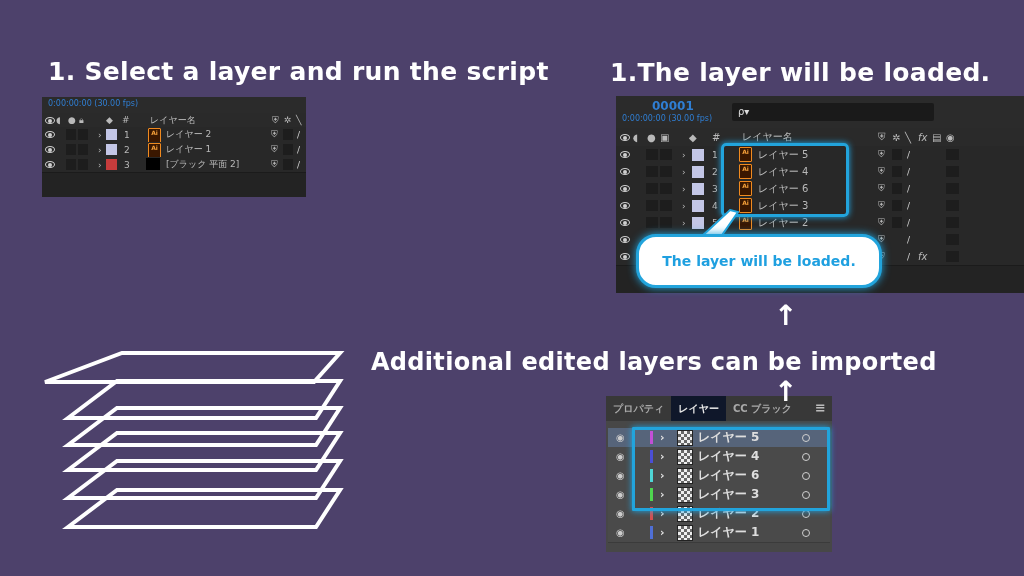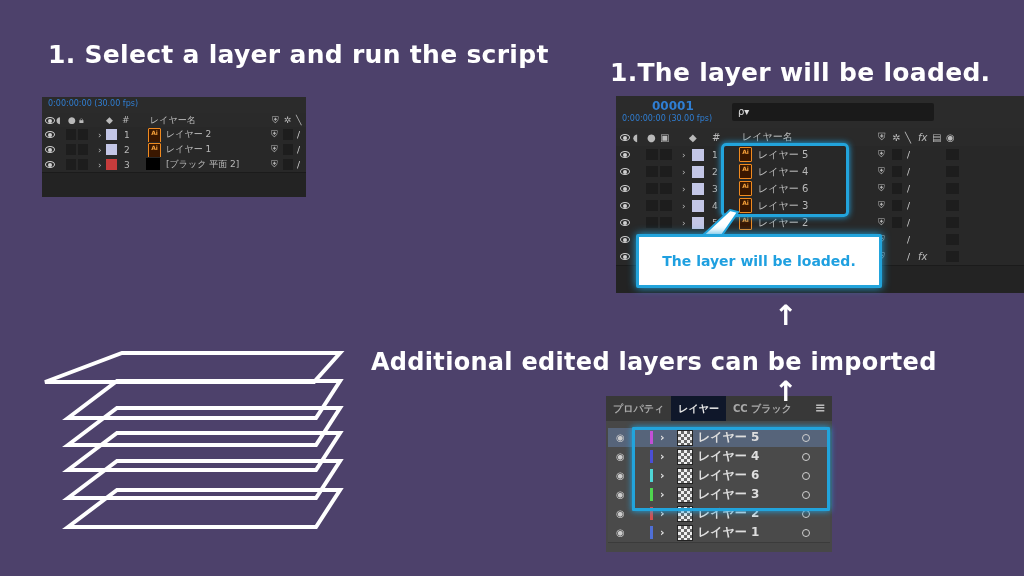--- a/index.html
+++ b/index.html
@@ -14,40 +14,40 @@
   .eye{display:inline-block;width:8px;height:5px;border:1.5px solid #cfcfcf;border-radius:50%;position:absolute;}
   .eye::after{content:"";position:absolute;left:2px;top:0.5px;width:4px;height:4px;background:#cfcfcf;border-radius:50%;}
   .sq{position:absolute;background:#1d1d1d;}
   .lbl{position:absolute;}
   .ai{position:absolute;width:11px;height:13px;background:#3a1700;border:1px solid #f08a1f;border-radius:1px;color:#f7a23a;font-size:6px;font-weight:bold;text-align:center;line-height:8px;}
   .solid{position:absolute;width:14px;height:12px;background:#000;}
   .slash{position:absolute;color:#cfcfcf;}
   .sw{position:absolute;}
   
   .hl{position:absolute;border:3px solid #22a4dc;border-radius:5px;box-shadow:0 0 6px #1fa7e5;}
-  .bubble{position:absolute;background:#fff;border:3px solid #22a4dc;border-radius:2px;box-shadow:0 0 8px #22a4dc;color:#1fa0e0;font-weight:bold;font-size:14px;display:flex;align-items:center;justify-content:center;}
+  .bubble{position:absolute;background:#fff;border:3px solid #22a4dc;border-radius:20px;box-shadow:0 0 8px #22a4dc;color:#1fa0e0;font-weight:bold;font-size:14px;display:flex;align-items:center;justify-content:center;}
   
   .il{position:absolute;background:#474747;font-family:"DejaVu Sans",sans-serif;color:#dedede;overflow:hidden;}
   .il .tabs{position:absolute;left:0;right:0;top:0;height:25px;background:#383838;display:flex;font-size:10px;}
   .il .tab{padding:0 7px;line-height:25px;color:#a9a9a9;}
   .il .tab.active{background:#0f172a;color:#e8e8e8;}
   .il .r{position:absolute;left:2px;right:2px;height:19px;border-bottom:1px solid #3b3b3b;display:flex;align-items:center;font-size:12px;background:#4a4a4a;}
   .il .r.sel{background:#56647a;}
   .il .bar{position:absolute;width:3px;height:13px;}
   .il .thumb{position:absolute;width:14px;height:14px;border:1px solid #222;
     background-image:linear-gradient(45deg,#666 25%,transparent 25%,transparent 75%,#666 75%),linear-gradient(45deg,#666 25%,#eee 25%,#eee 75%,#666 75%);
     background-size:6px 6px;background-position:0 0,3px 3px;}
   .il .circ{position:absolute;width:6px;height:6px;border:1px solid #cfcfcf;border-radius:50%;}
   .il .chev{position:absolute;color:#e6e6e6;font-size:11px;}
   .arrow{position:absolute;color:#fff;font-weight:bold;font-size:28px;line-height:1;}
 </style>
 </head>
 <body>
 
-<div class="heading" style="left:48px;top:40px;">1. Select a layer and run the script</div>
+<div class="heading" style="left:48px;top:57px;">1. Select a layer and run the script</div>
 <div class="heading" style="left:610px;top:58px;">1.The layer will be loaded.</div>
 <div class="heading" style="left:371px;top:348px;font-size:24px;">Additional edited layers can be imported</div>
 
 <div class="ae" style="left:42px;top:97px;width:264px;height:100px;">
   <div class="top" style="height:16px;">
     <span class="tc" style="left:6px;top:2px;font-size:8px;">0:00:00:00 (30.00 fps)</span>
   </div>
   <div class="hdr" style="top:16px;height:14px;">
     <span class="eye" style="left:3px;top:4px;"></span>
     <span class="lbl" style="left:14px;">◖</span>

